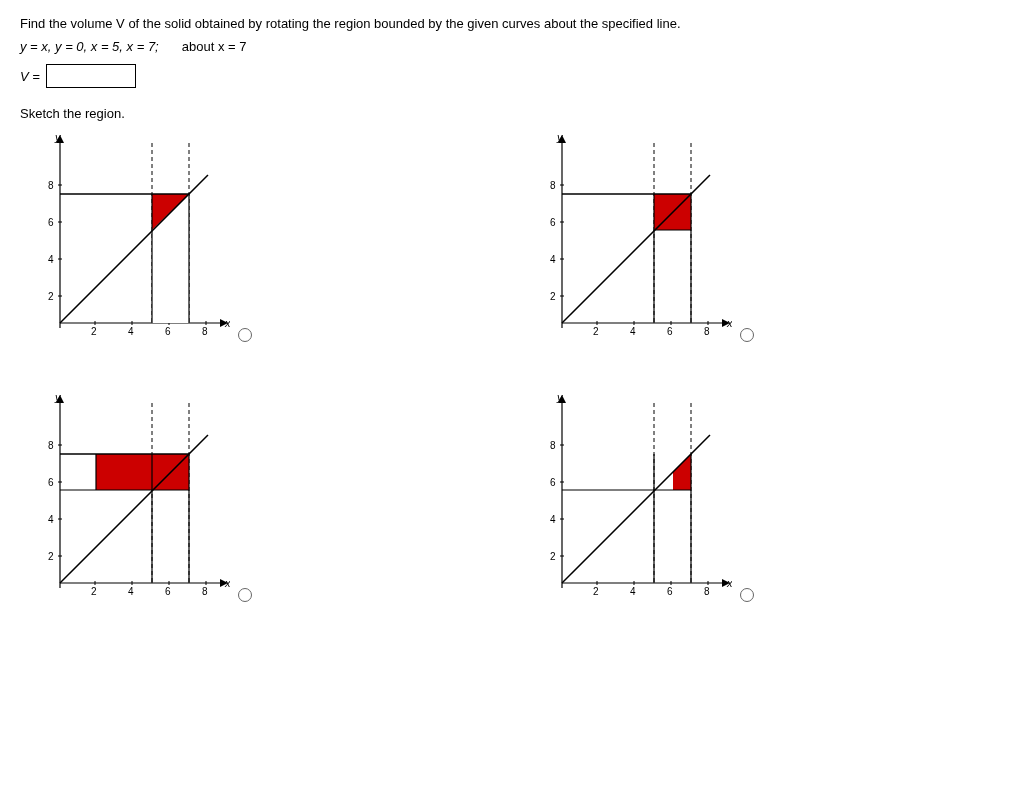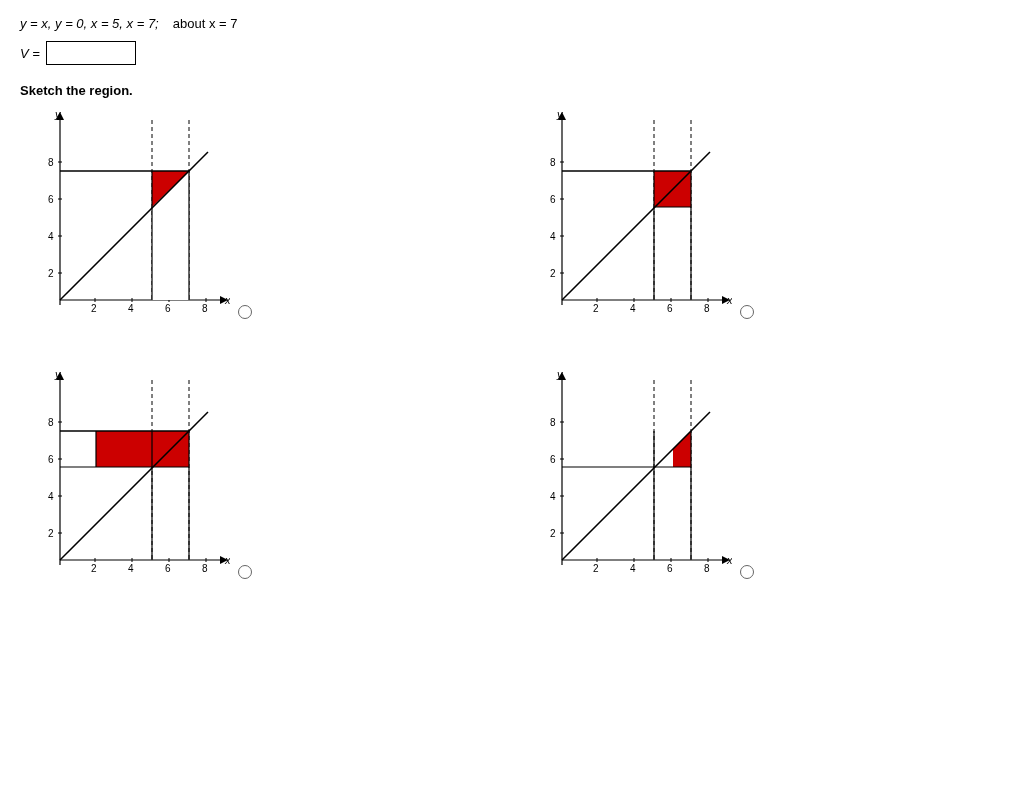--- a/index.html
+++ b/index.html
@@ -10,41 +10,41 @@
       color: #000;
       padding: 16px 20px;
     }
     .problem-text {
       font-size: 13px;
       margin-bottom: 8px;
     }
     .equation-line {
       display: flex;
       align-items: center;
-      gap: 14px;
+      gap: 23px;
       margin-bottom: 10px;
       font-size: 13px;
     }
     .equation-part { font-style: italic; }
     .answer-row {
       display: flex;
       align-items: center;
       gap: 6px;
       margin-bottom: 18px;
     }
     .answer-label { font-size: 13px; font-style: italic; }
     .answer-input {
       width: 90px;
       height: 24px;
       border: 1px solid #000;
       padding: 2px 4px;
     }
     .sketch-label {
       font-size: 13px;
-      font-weight: bold;
+      font-weight: normal;
       margin-bottom: 12px;
     }
     .graphs-grid {
       display: grid;
       grid-template-columns: 1fr 1fr;
       grid-template-rows: auto auto;
       gap: 30px 20px;
     }
     .graph-container {
       display: flex;
@@ -64,20 +64,21 @@
       position: relative;
     }
     svg {
       display: block;
     }
   </style>
 </head>
 <body>
 
 <div>
+  <p class="problem-text">Find the volume V of the solid obtained by rotating the region bounded by the given curves about the specified line.</p>
   <div class="equation-line">
     <span class="equation-part">y = x, y = 0, x = 5, x = 7;</span>
     <span>about x = 7</span>
   </div>
 </div>
 
 <div class="answer-row">
   <span class="answer-label">V =</span>
   <input type="text" class="answer-input" style="">
 </div>

